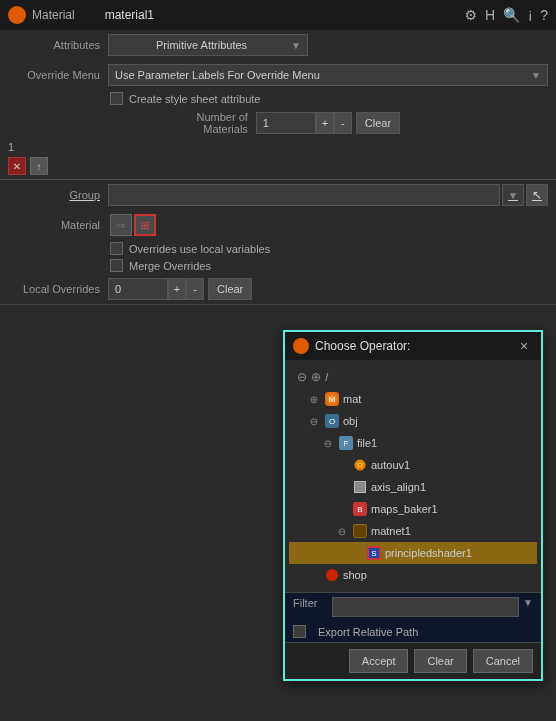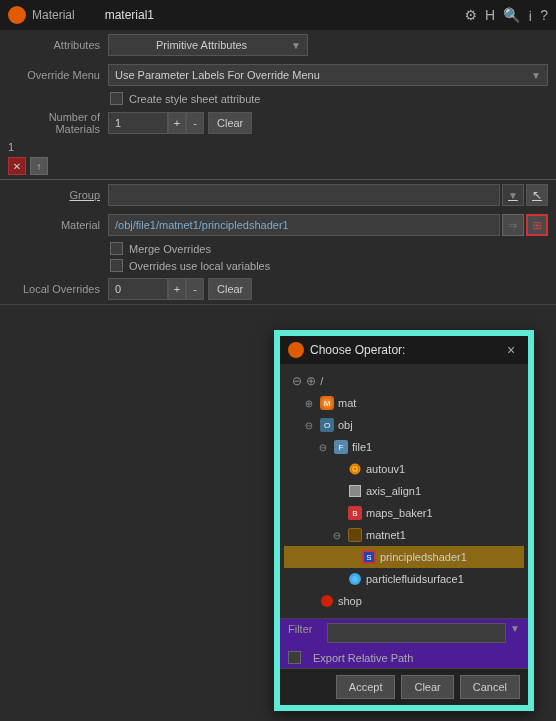--- a/index.html
+++ b/index.html
@@ -120,20 +120,21 @@
 
     .checkbox-label {
       color: #aaa;
       font-size: 11px;
     }
 
     .number-row {
       display: flex;
       align-items: center;
       padding: 4px 8px;
+      justify-content: center;
     }
 
     .number-label {
       color: #999;
       font-size: 11px;
       width: 100px;
       text-align: right;
       padding-right: 8px;
       flex-shrink: 0;
     }
@@ -278,24 +279,24 @@
     
     .divider {
       border-bottom: 1px solid #555;
       margin: 0;
     }
 
     
     .modal-overlay {
       position: absolute;
       top: 330px;
-      left: 274px;
+      left: 283px;
       width: 260px;
-      background: #4c1d95;
-      border: 6px solid #5eead4;
+      background: #0f172a;
+      border: 2px solid #5eead4;
       box-shadow: 0 4px 16px rgba(0,0,0,0.6);
     }
 
     .modal-title-bar {
       background: #1a1a1a;
       display: flex;
       align-items: center;
       padding: 4px 8px;
       height: 28px;
       gap: 6px;
@@ -526,36 +527,35 @@
     <div style="background:#3c3c3c;border:1px solid #555;width:22px;height:22px;display:flex;align-items:center;justify-content:center;cursor:pointer;margin-left:2px;">
       <span style="color:#888;font-size:10px;">▼</span>
     </div>
     <div style="background:#4a4a4a;border:1px solid #555;width:22px;height:22px;display:flex;align-items:center;justify-content:center;cursor:pointer;margin-left:2px;">
       <span style="color:#ccc;font-size:12px;">↖</span>
     </div>
   </div>
 
   <div class="material-row">
     <span class="material-label">Material</span>
-    <input class="material-input" type="text" value="/obj/file1/matnet1/principledshader1" style="">
     <div class="material-btn">
       <span style="font-size:11px;color:#888a;transform:rotate(45deg);display:inline-block;">⇗</span>
     </div>
     <div class="material-btn highlight">
       <span style="font-size:11px;color:#cc4444;">⊞</span>
     </div>
   </div>
 
+  <div class="checkbox-row">
+    <div class="checkbox-box"></div>
+    <span class="checkbox-label">Overrides use local variables</span>
+  </div>
   <div class="checkbox-row" style="padding-top:2px;padding-bottom:2px;">
     <div class="checkbox-box"></div>
     <span class="checkbox-label">Merge Overrides</span>
-  </div>
-  <div class="checkbox-row">
-    <div class="checkbox-box"></div>
-    <span class="checkbox-label">Overrides use local variables</span>
   </div>
 
   <div class="local-overrides-row">
     <span class="number-label" style="width:100px;">Local Overrides</span>
     <input class="number-input" type="text" value="0" style="">
     <div class="stepper-btn">+</div>
     <div class="stepper-btn">-</div>
     <div class="clear-btn">Clear</div>
   </div>
 
@@ -657,29 +657,20 @@
     <div class="tree-item selected">
       <div class="tree-indent-4" style="display:flex;align-items:center;gap:3px;">
         <span class="tree-expand" style="width:14px;"></span>
         <div class="tree-icon">
           <div style="width:14px;height:14px;background:#2244aa;border:2px solid #cc3333;border-radius:2px;display:flex;align-items:center;justify-content:center;font-size:8px;color:white;">S</div>
         </div>
         <span class="tree-label">principledshader1</span>
       </div>
     </div>
 
-    <div class="tree-item">
-      <div class="tree-indent-3" style="display:flex;align-items:center;gap:3px;">
-        <span class="tree-expand" style="width:14px;"></span>
-        <div class="tree-icon">
-          <div style="width:12px;height:12px;background:radial-gradient(circle,#66ccff,#2288cc);border-radius:50%;"></div>
-        </div>
-        <span class="tree-label">particlefluidsurface1</span>
-      </div>
-    </div>
 
     <div class="tree-item">
       <div class="tree-indent-1" style="display:flex;align-items:center;gap:3px;">
         <span class="tree-expand" style="width:14px;"></span>
         <div class="tree-icon">
           <div style="width:12px;height:12px;background:#cc2200;border-radius:50%;"></div>
         </div>
         <span class="tree-label">shop</span>
       </div>
     </div>

